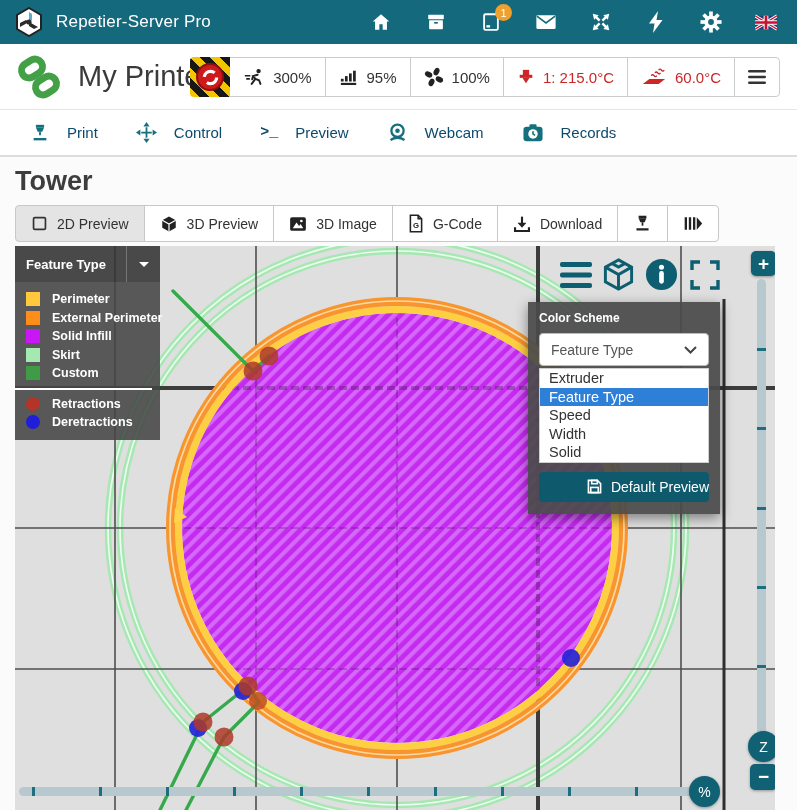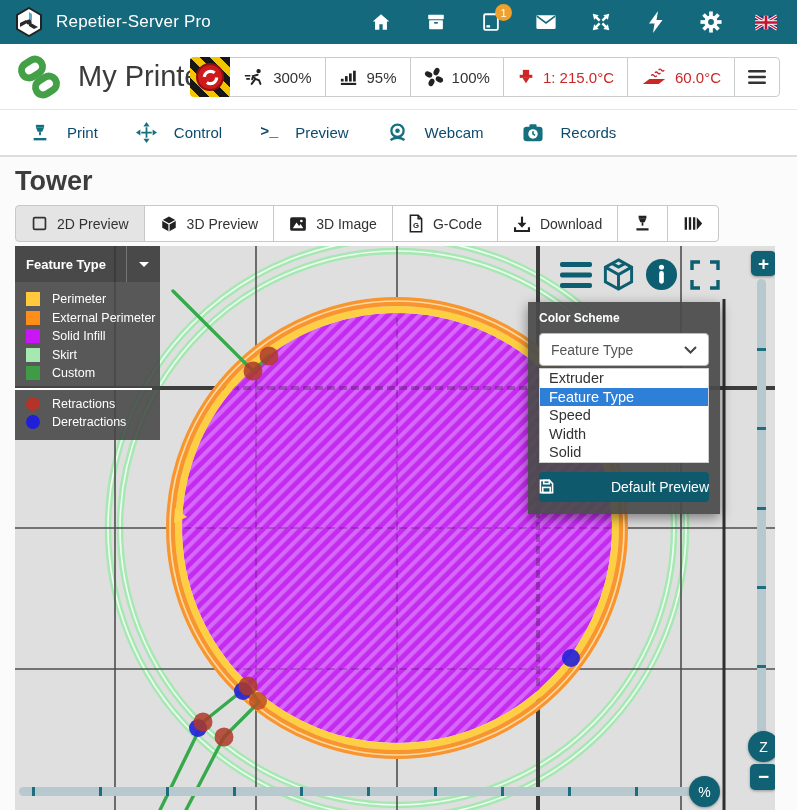--- a/index.html
+++ b/index.html
@@ -50,42 +50,42 @@
   .canvas-wrap { position:absolute; left:15px; top:246px; width:760px; height:564px; background:#dfdfdf; overflow:hidden; }
   .canvas-wrap > svg.scene { position:absolute; left:0; top:0; }
 
   
   .legend { position:absolute; left:0; top:0; width:145px; color:#fff; }
   .legend-header { height:36px; background:rgba(52,52,52,.88); display:flex; align-items:center; padding-left:11px; cursor:pointer; }
   .legend-header-label { font-size:13px; font-weight:700; }
   .legend-caret { margin-left:auto; width:34px; align-self:stretch; border-left:1px solid rgba(255,255,255,.25);
     display:flex; align-items:center; justify-content:center; }
   .legend-caret::after { content:""; border:5px solid transparent; border-top-color:#fff; margin-top:5px; }
-  .legend-body { background:rgba(70,70,70,.88); padding:8px 8px 8px 0; }
+  .legend-body { background:rgba(70,70,70,.88); padding:8px 8px 8px 0;font-weight:bold; }
   .legend-row { display:flex; align-items:center; height:18.5px; padding-left:11px; }
   .swatch { width:14px; height:14px; flex:0 0 14px; }
   .swatch.round { border-radius:50%; }
   .legend-label { font-size:12.5px; margin-left:12px; white-space:nowrap; }
   .legend-divider { height:2px; background:#fff; margin:5px 0; }
 
   
   .cicon { position:absolute; color:#0d5e70; cursor:pointer; }
   .cicon svg { display:block; }
 
   
   .scheme-panel { position:absolute; left:513px; top:56px; width:192px; background:rgba(74,74,74,.93);
     box-shadow:0 4px 12px rgba(0,0,0,.45); padding:9px 11px 12px 11px; }
   .scheme-label { color:#fff; font-size:12px; font-weight:700; }
   .scheme-select { margin-top:8px; height:33px; background:#fff; border:1px solid #bbb; border-radius:4px;
     display:flex; align-items:center; padding:0 11px; font-size:14px; color:#555; cursor:pointer; }
   .scheme-select svg { margin-left:auto; }
   .scheme-options { margin-top:2px; background:#fff; border:1px solid #d0d0d0; }
   .opt { height:18.5px; line-height:18.5px; padding-left:9px; font-size:14.5px; color:#333; cursor:pointer; }
   .default-btn { margin-top:9px; height:30px; background:#0e5a6c; border-radius:4px; color:#fff; font-size:14px;
-    display:flex; align-items:center; justify-content:space-between; gap:9px; cursor:pointer; }
+    display:flex; align-items:center; justify-content:flex-end; gap:9px; cursor:pointer; }
 
   
   .vtrack { position:absolute; left:742px; top:33px; width:9px; height:458px; background:#b7c9ce; border-radius:5px; cursor:pointer; }
   .vtick { position:absolute; left:0; width:9px; height:2.5px; background:#1d6e7e; }
   .htrack { position:absolute; left:4px; top:541px; width:674px; height:9px; background:#b7c9ce; border-radius:5px; cursor:pointer; }
   .htick { position:absolute; top:0; width:2.5px; height:9px; background:#1d6e7e; }
   .sq-btn { position:absolute; background:#0f6173; color:#fff; border-radius:5px; display:flex; align-items:center;
     justify-content:center; font-size:19px; font-weight:700; cursor:pointer; box-shadow:0 1px 3px rgba(0,0,0,.35); }
   .badge-circle { position:absolute; width:31px; height:31px; border-radius:50%; background:#0f6173; color:#fff;
     display:flex; align-items:center; justify-content:center; font-size:14px; cursor:pointer; box-shadow:0 1px 3px rgba(0,0,0,.35); }

